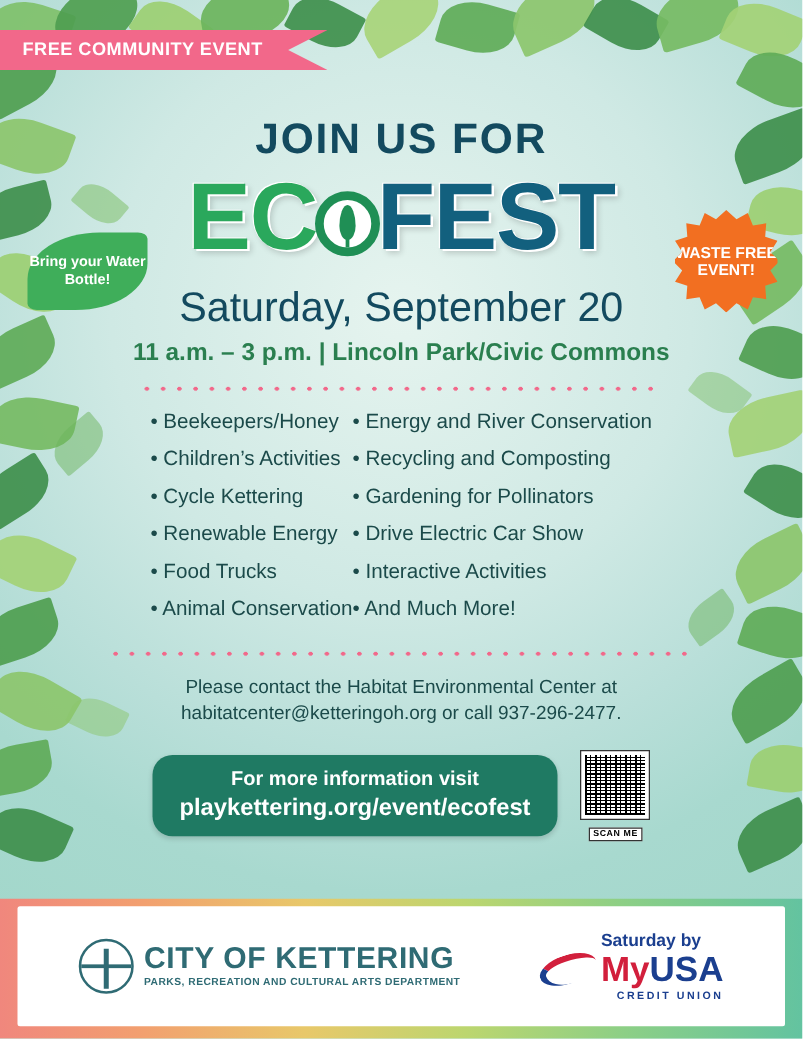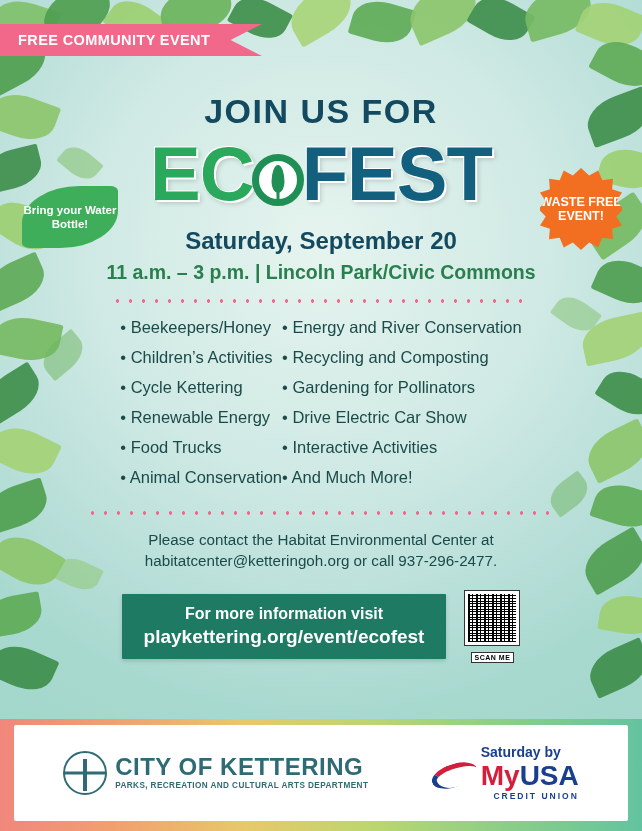--- a/index.html
+++ b/index.html
@@ -130,22 +130,22 @@
     left: 50%;
     top: 26px;
     width: 3px;
     height: 12px;
     transform: translateX(-50%);
     background: #1f8f55;
   }
 
   .date-line {
     margin-top: 14px;
-    font-size: 24px;
-    font-weight: bold;
+    font-size: 33px;
+    font-weight: normal;
     color: #134a5f;
   }
   .time-line {
     margin-top: 6px;
     font-size: 19.5px;
     font-weight: bold;
     color: #2a7f4f;
   }
 
   .dots {
@@ -187,21 +187,21 @@
     margin: 18px auto 0;
     width: 440px;
     display: flex;
     align-items: center;
     justify-content: center;
     gap: 18px;
   }
   .cta-box {
     background: #1f7a63;
     color: #ffffff;
-    border-radius: 1px;
+    border-radius: 16px;
     padding: 11px 22px;
     text-align: center;
     box-shadow: 0 2px 4px rgba(0,0,0,0.15);
   }
   .cta-line1 { font-size: 16px; font-weight: bold; }
   .cta-line2 { font-size: 19px; font-weight: bold; margin-top: 3px; }
 
   .qr-wrap { text-align: center; }
   .qr {
     width: 56px;

